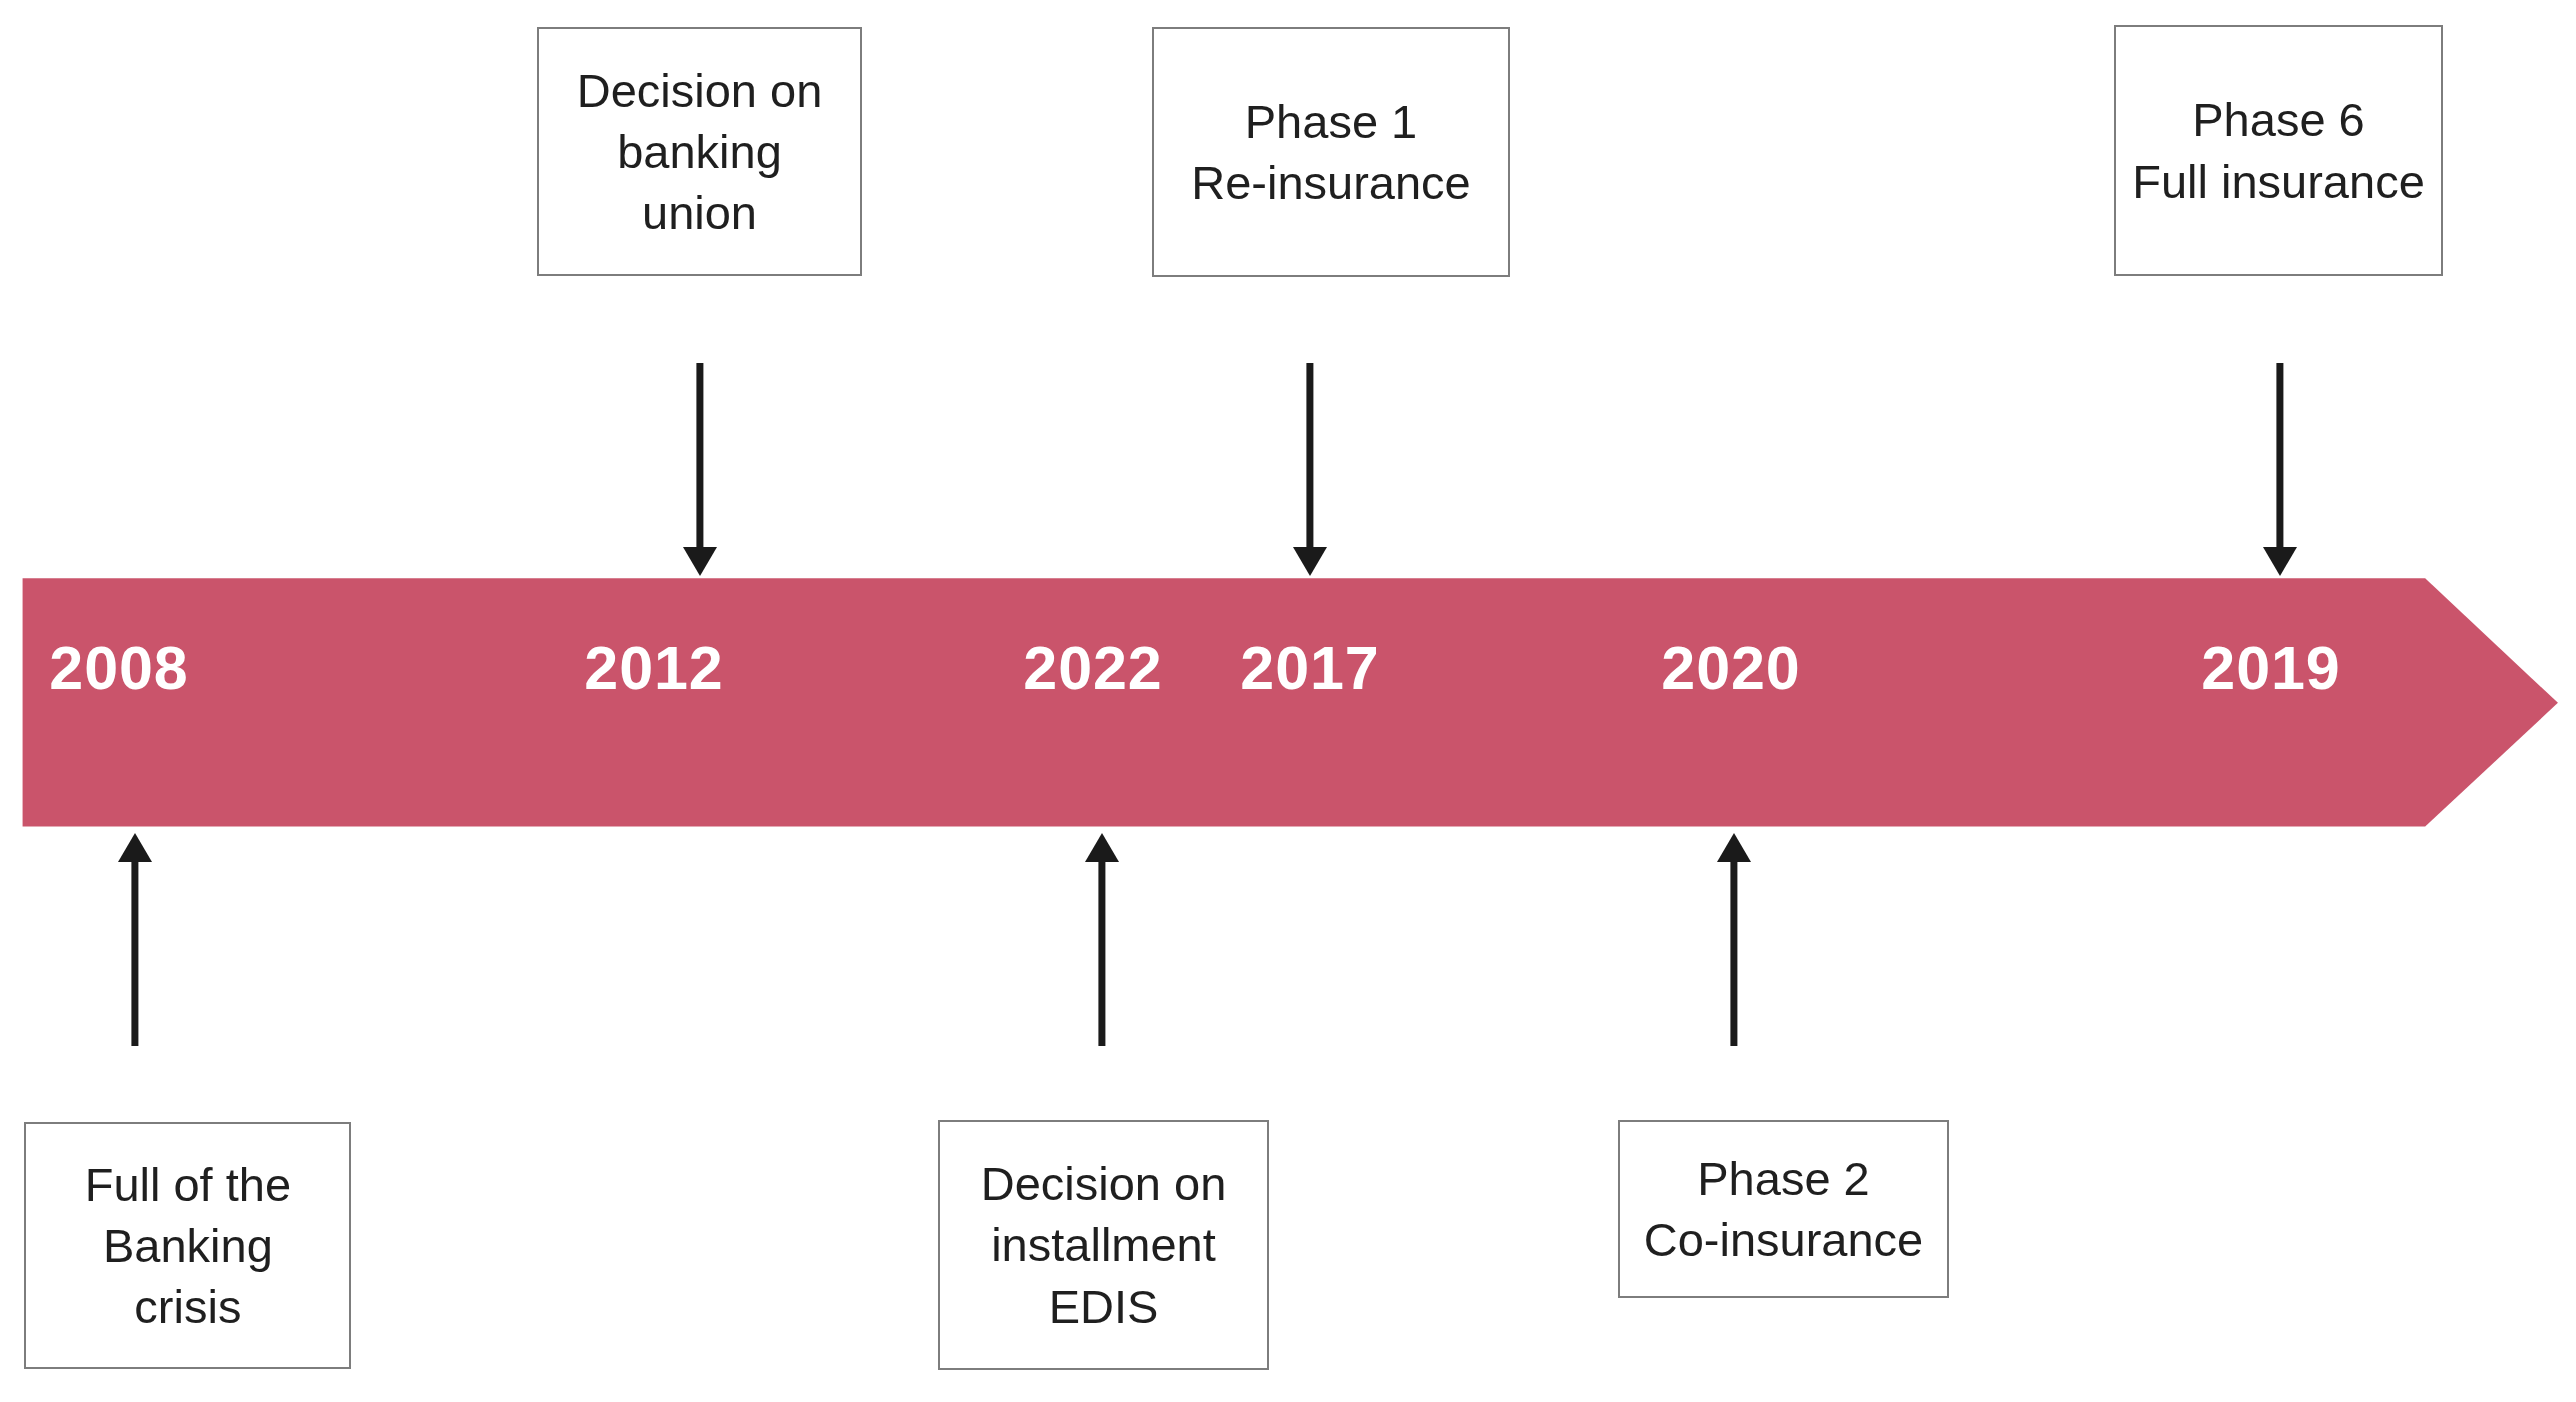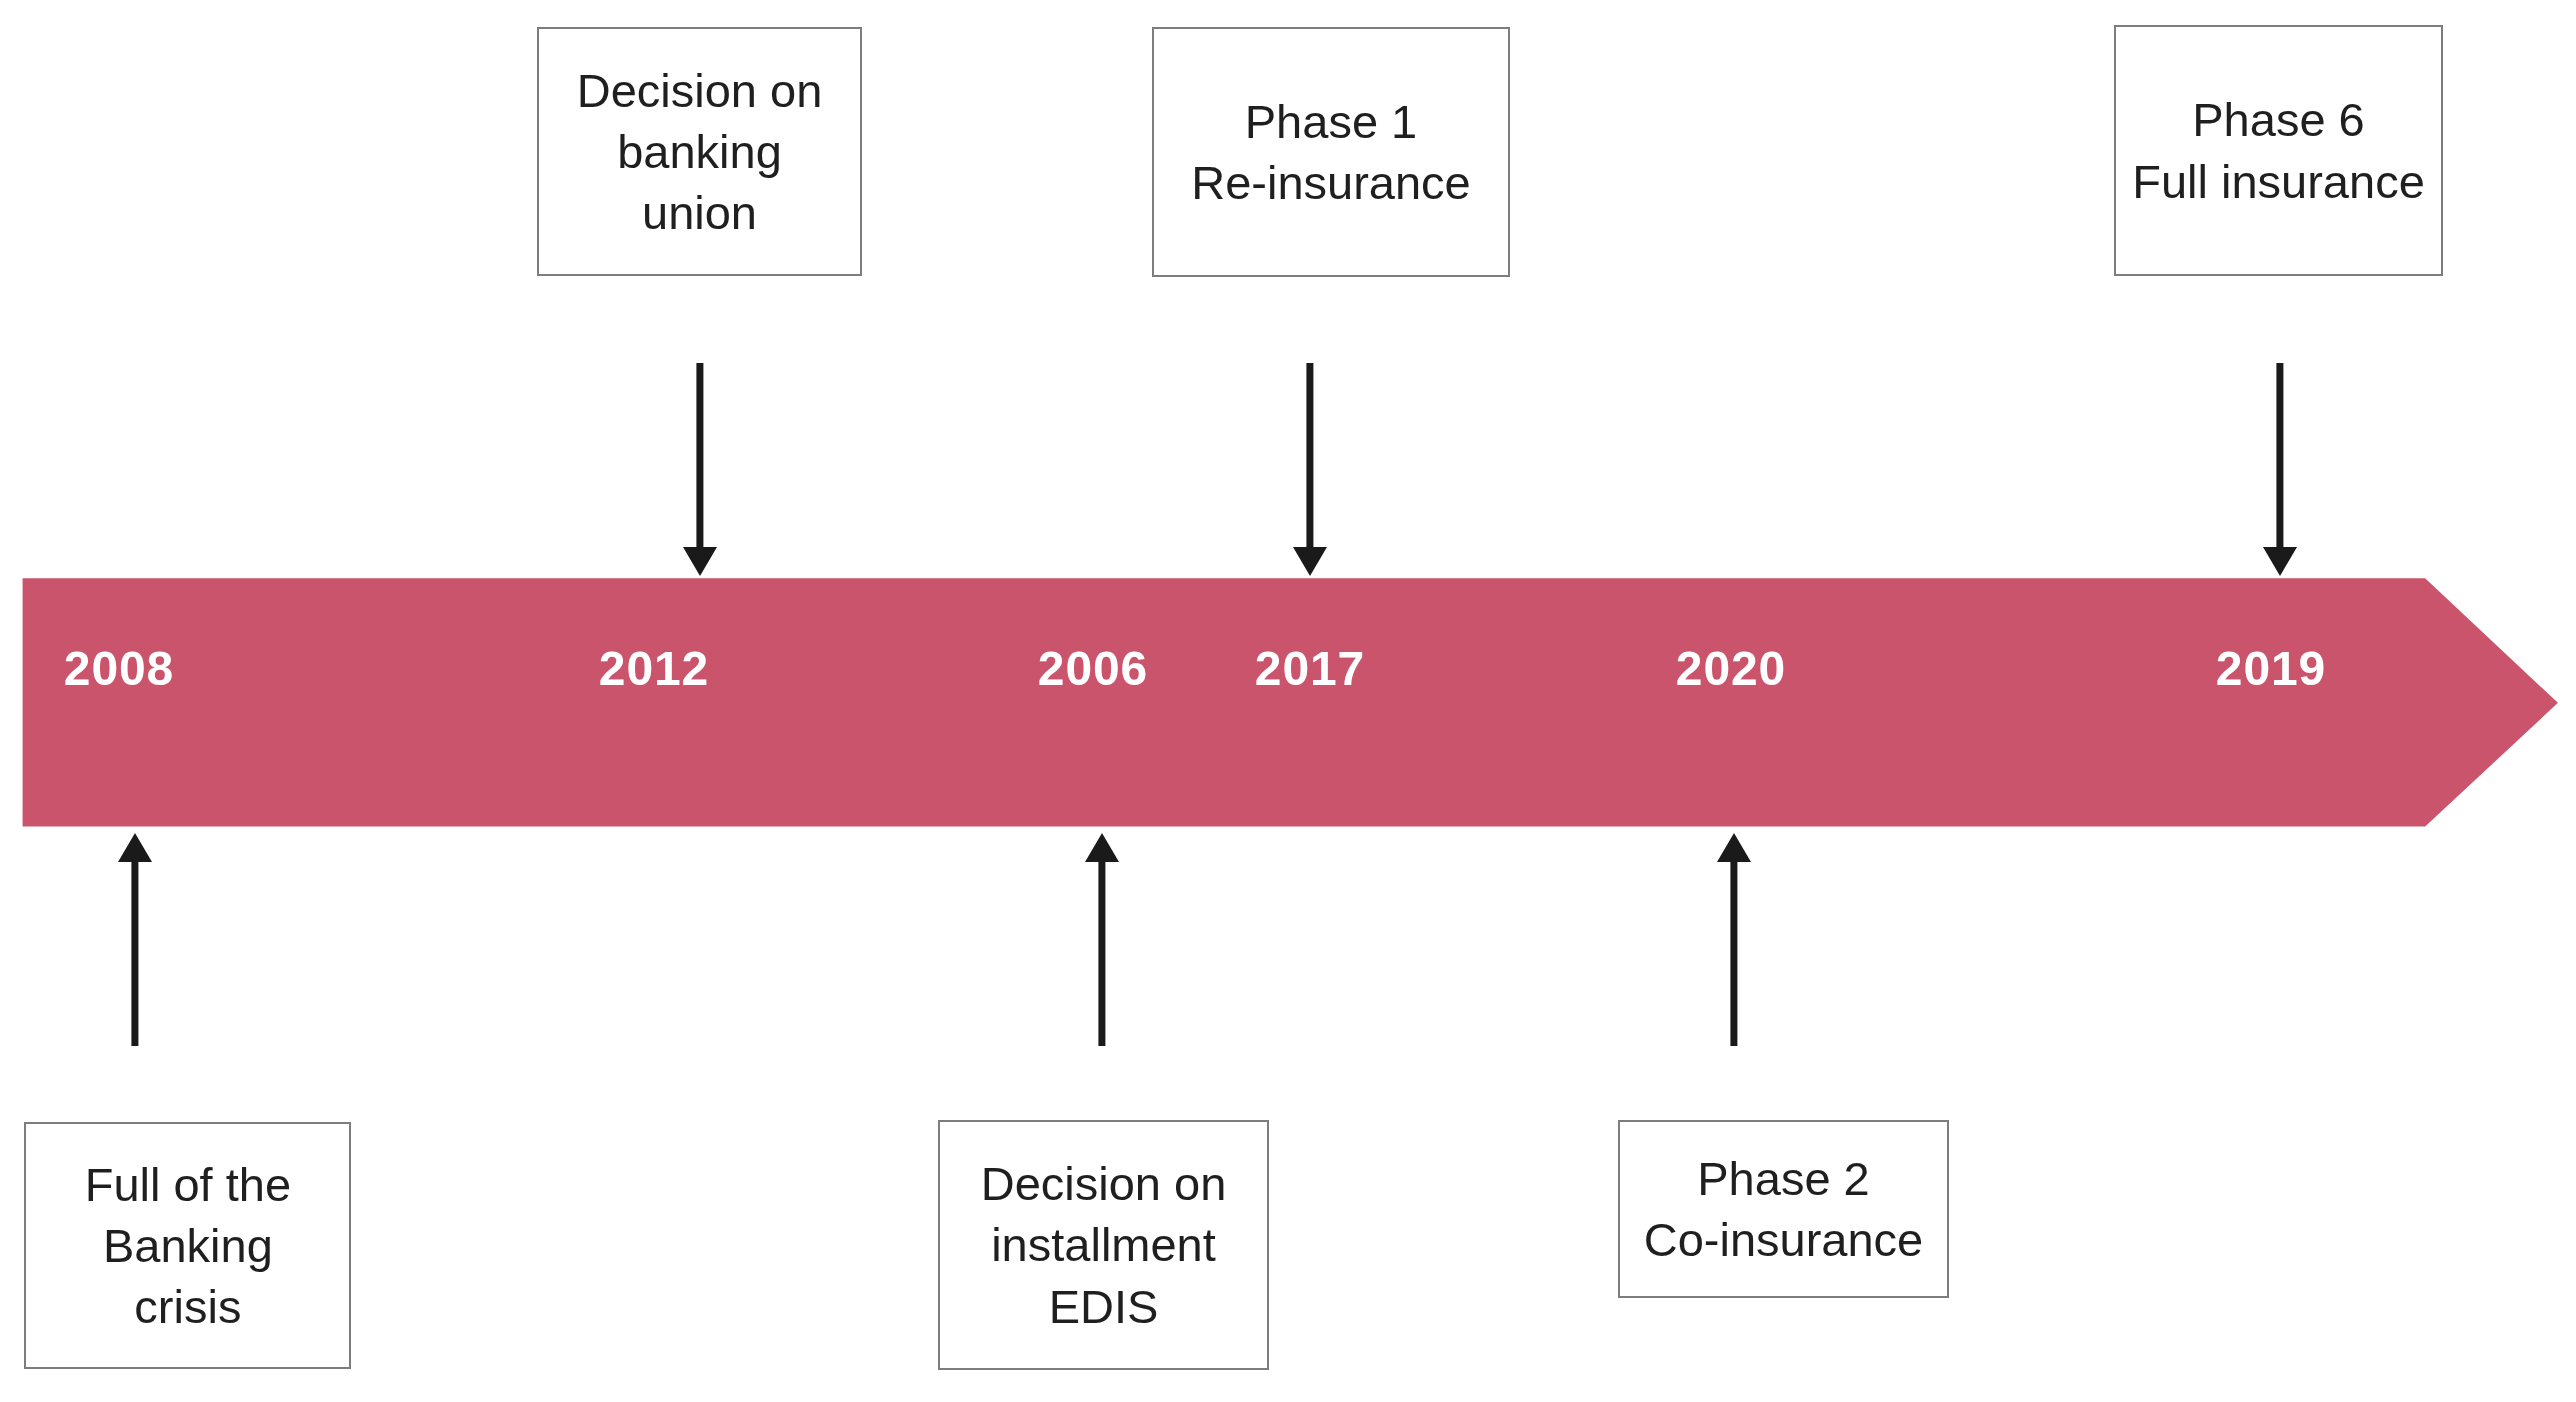--- a/index.html
+++ b/index.html
@@ -20,21 +20,21 @@
     left: 0;
     top: 0;
     width: 2576px;
     height: 1403px;
   }
   .year {
     position: absolute;
     top: 668px;
     transform: translate(-50%, -50%);
     color: #ffffff;
-    font-size: 48px;
+    font-size: 61px;
     font-weight: bold;
     letter-spacing: 0.9px;
     white-space: nowrap;
   }
   .event-box {
     position: absolute;
     background: #ffffff;
     border: 2.7px solid #7d7d7d;
     display: flex;
     align-items: center;
@@ -77,21 +77,21 @@
 <body>
 
 <div class="stage">
 
   <svg class="banner-svg" viewBox="0 0 2852 1553" xmlns="http://www.w3.org/2000/svg">
     <polygon points="25,640 2685,640 2832,778 2685,915 25,915" fill="#ca546b"></polygon>
   </svg>
 
   <div class="year" style="left:119px">2008</div>
   <div class="year" style="left:654px">2012</div>
-  <div class="year" style="left:1093px">2006</div>
+  <div class="year" style="left:1093px">2022</div>
   <div class="year" style="left:1310px">2017</div>
   <div class="year" style="left:1731px">2020</div>
   <div class="year" style="left:2271px">2019</div>
 
   <div class="event-box" style="left:537px; top:27px; width:325px; height:249px">
     <span class="box-text">Decision on
 banking
 union</span>
   </div>
   <div class="event-box" style="left:1152px; top:27px; width:358px; height:250px">

